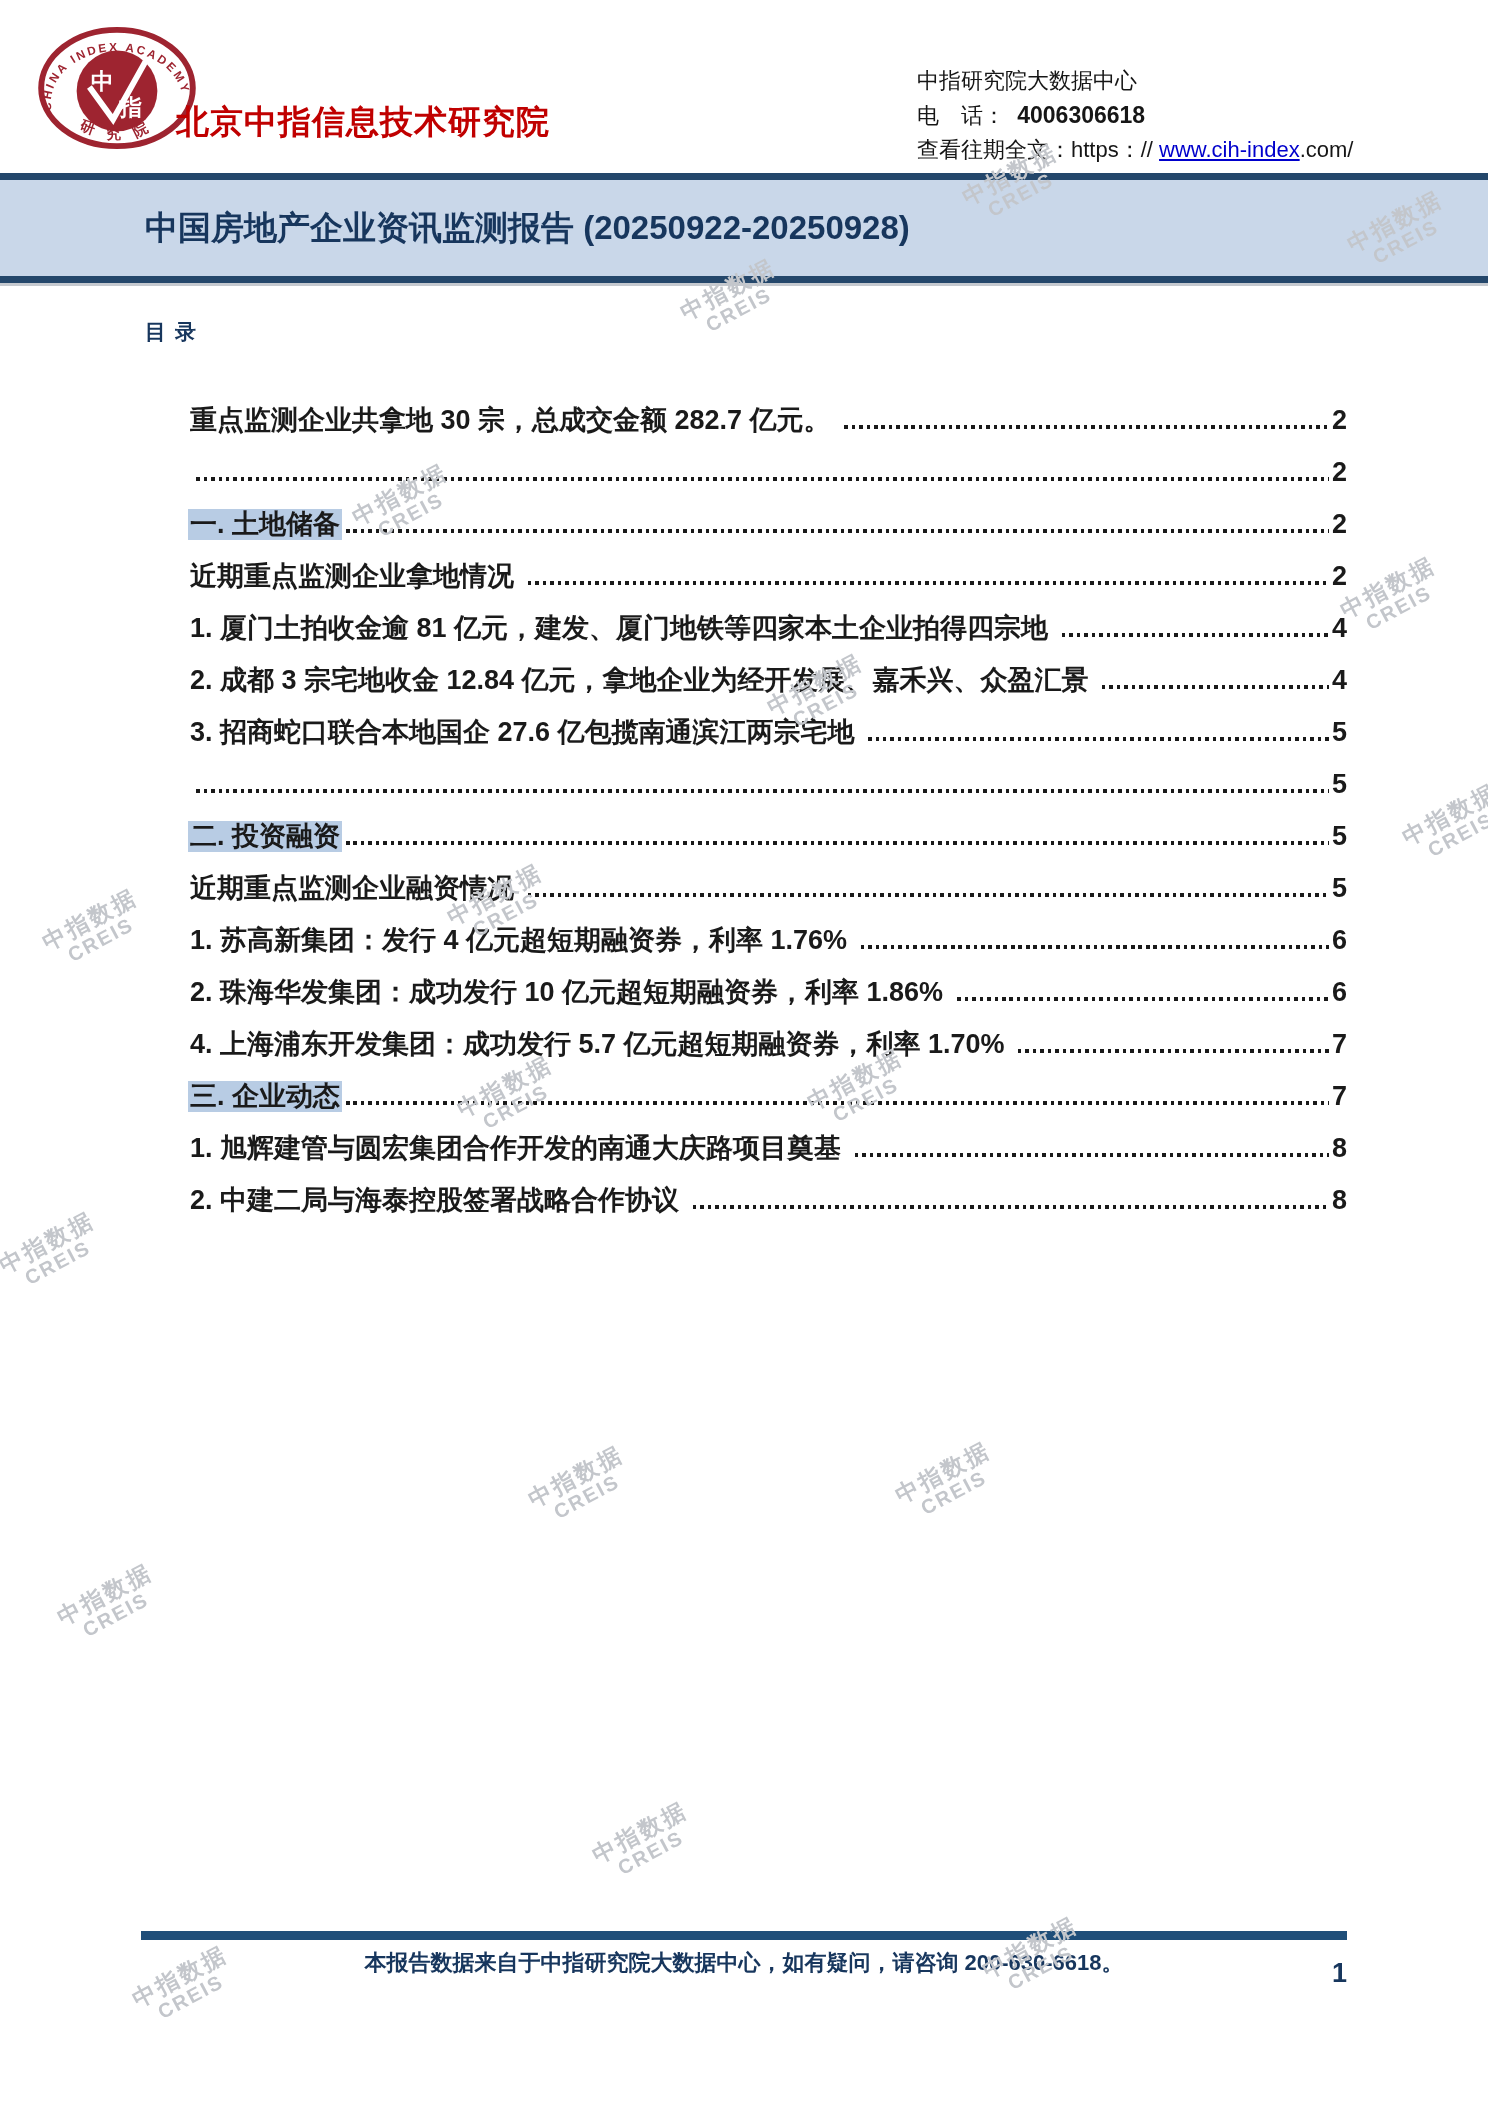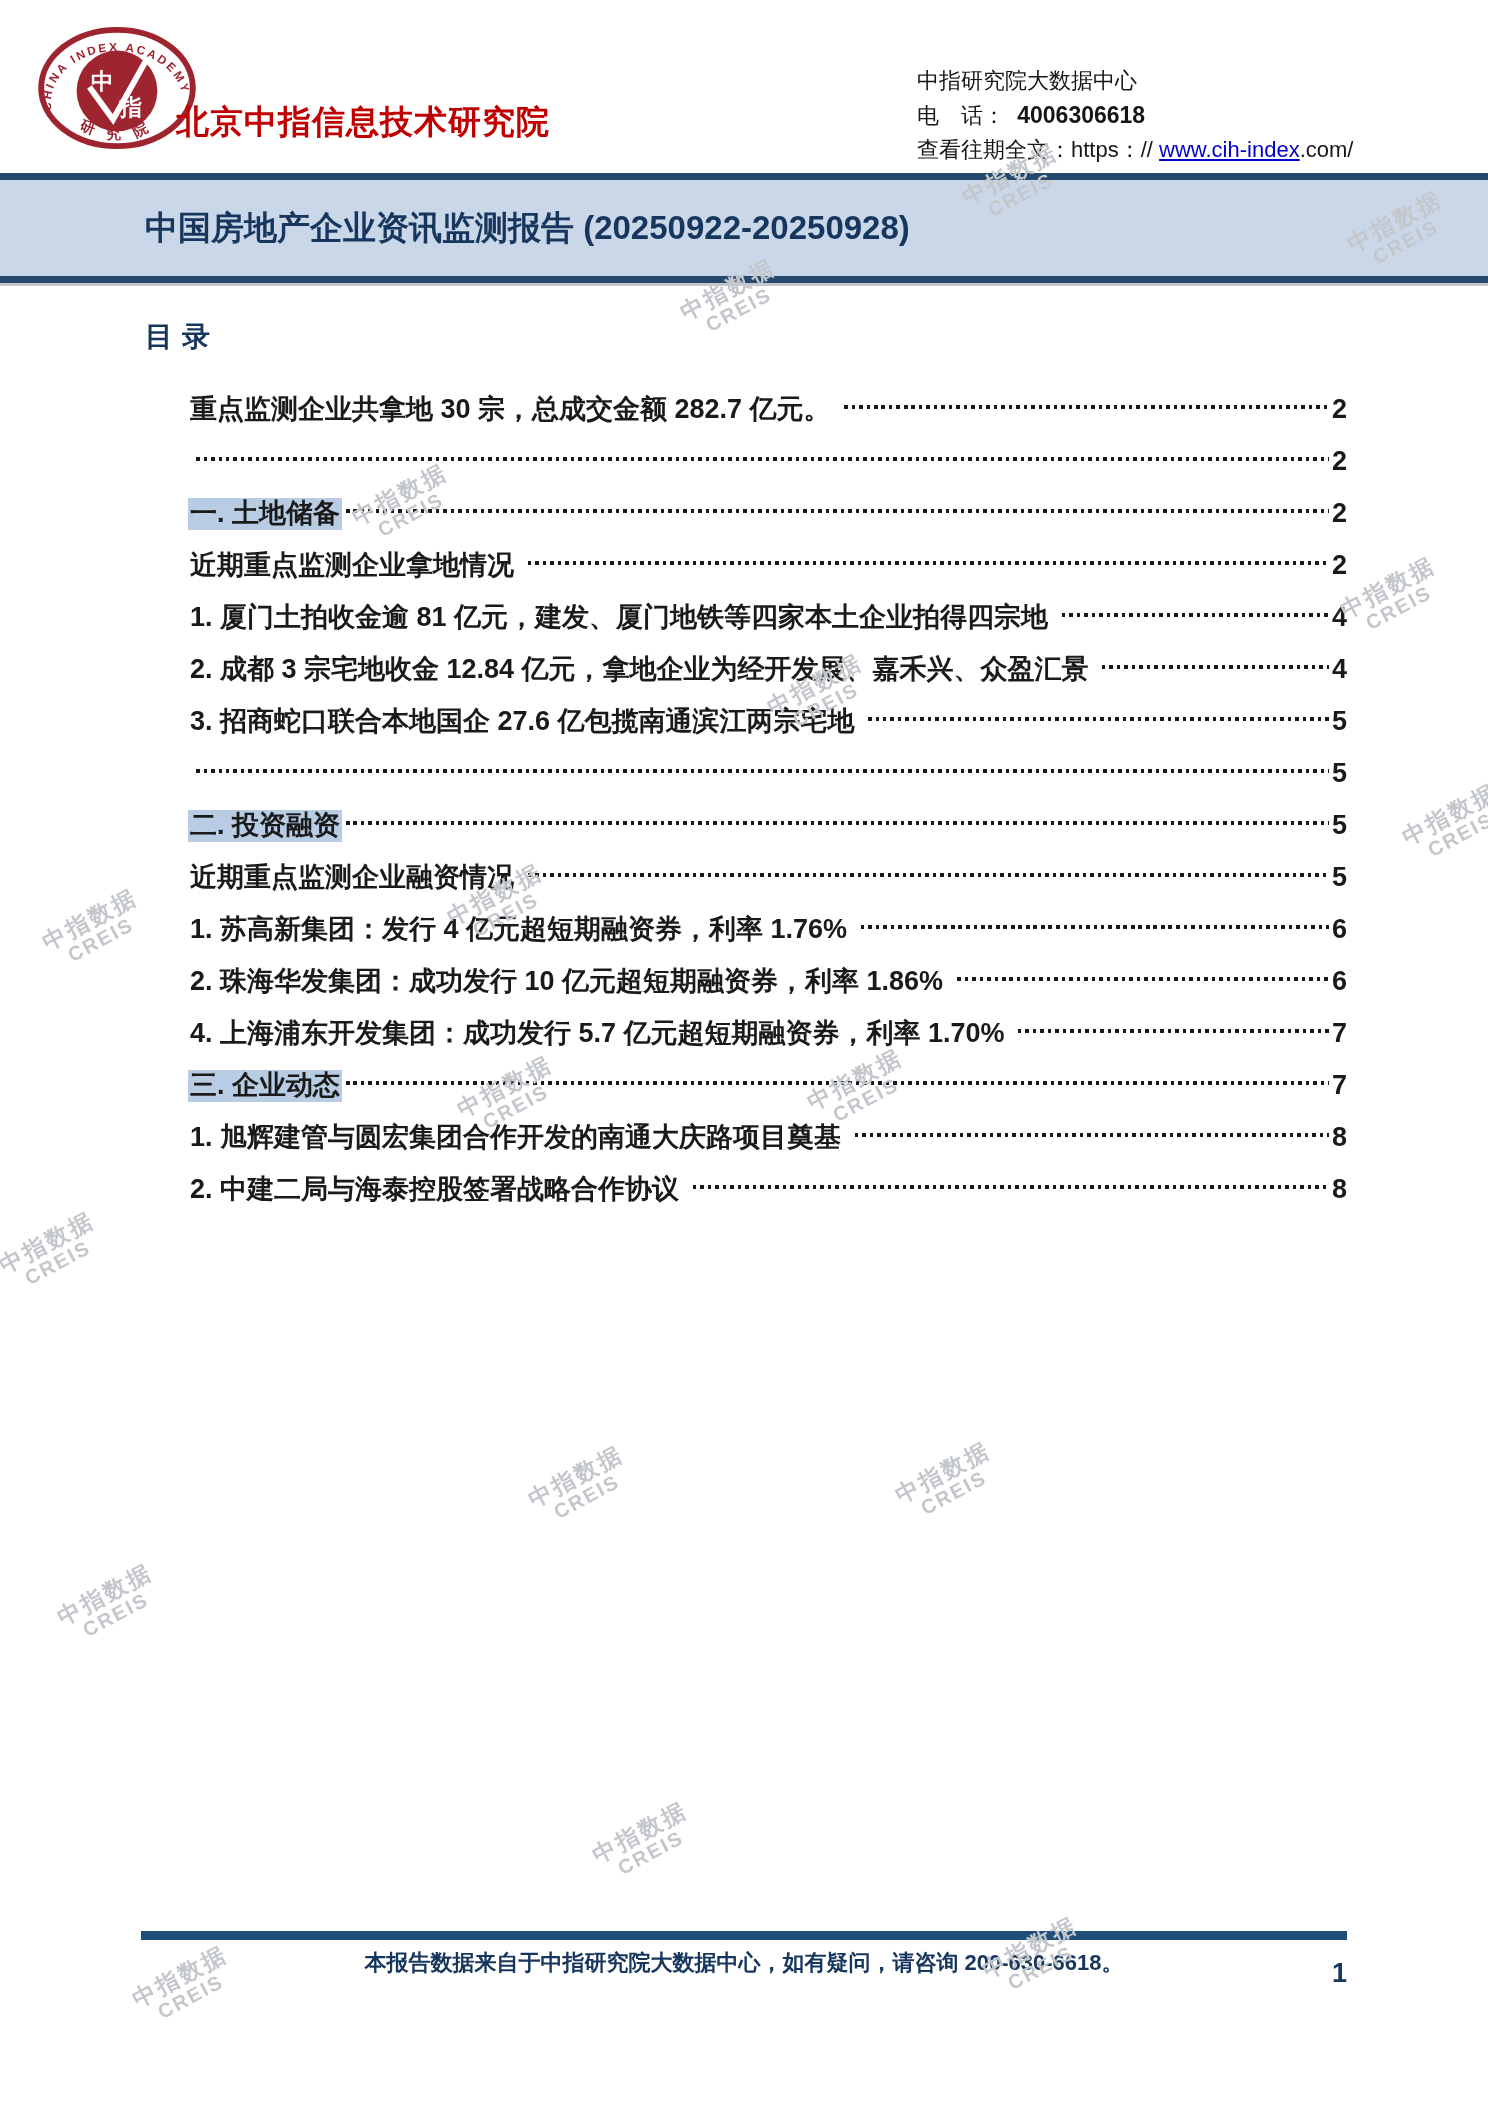--- a/index.html
+++ b/index.html
@@ -31,24 +31,24 @@
     box-shadow:0 3px 0 rgba(110,120,135,.4);
     padding-left:26px;
   }
   .band-title{
     position:absolute;left:145px;top:0;height:96px;line-height:96px;
     font-size:33px;font-weight:bold;color:#17365d;white-space:pre;
   }
   
   .toc-heading{
     position:absolute;left:145px;top:318px;
-    font-size:28px;font-weight:bold;color:#17365d;letter-spacing:9px;
+    font-size:21px;font-weight:bold;color:#17365d;letter-spacing:9px;
   }
   .toc{position:absolute;left:190px;top:384px;width:1157px;}
-  .toc-row{display:flex;align-items:center;height:52px;}
+  .toc-row{display:flex;align-items:flex-end;height:52px;}
   .toc-text{
     font-size:27px;font-weight:bold;color:#1a1a1a;
     white-space:pre;line-height:1.15;flex:0 0 auto;
   }
   .toc-text.hl{background:#b8cce4;box-shadow:2px 0 0 #b8cce4,-2px 0 0 #b8cce4;}
   .dots{
     flex:1 1 auto;height:4px;margin:0 3px 7px 6px;
     background-image:repeating-linear-gradient(90deg,#191919 0,#191919 3.5px,transparent 3.5px,transparent 7.5px);
   }
   .pg{flex:0 0 auto;font-size:27px;font-weight:bold;color:#1a1a1a;line-height:1.1;}

